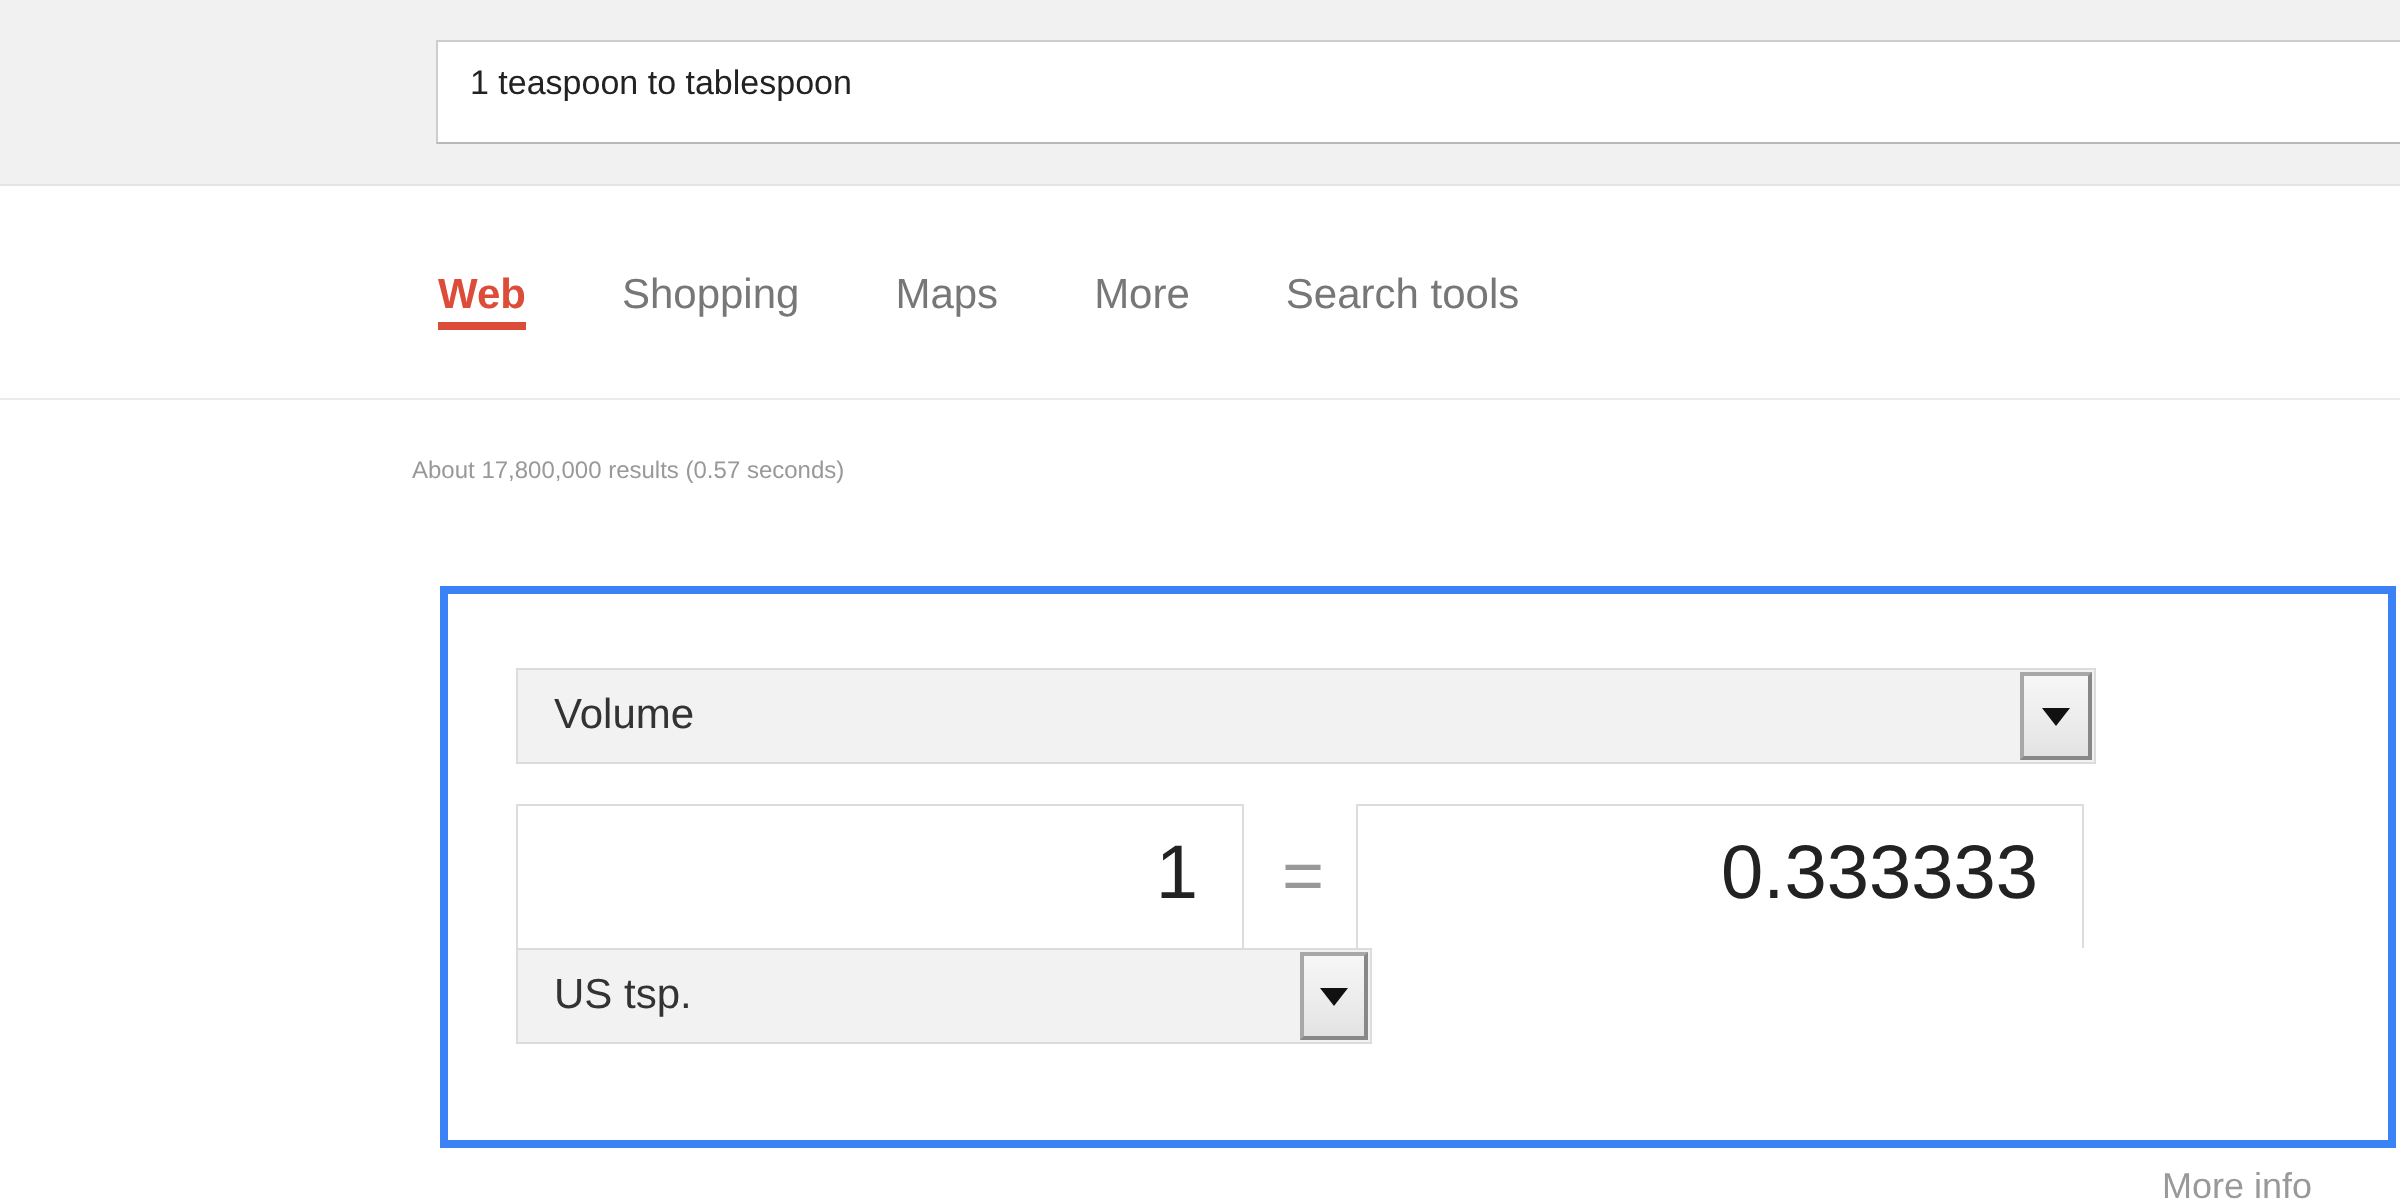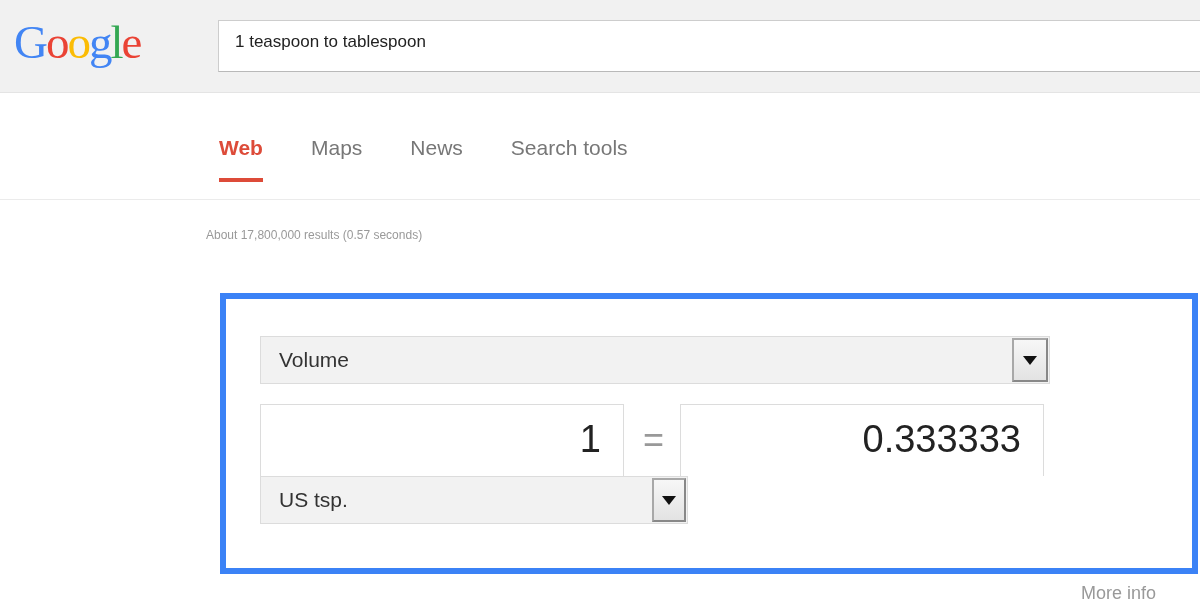--- a/index.html
+++ b/index.html
@@ -76,21 +76,21 @@
     position: absolute;
     left: 219px;
     top: 42px;
     height: 64px;
     display: flex;
     align-items: flex-start;
   }
   .tab {
     font-size: 21px;
     color: #777777;
-    padding: 0 0 22px 0;
+    padding: 0 0 5px 0;
     margin-right: 48px;
     white-space: nowrap;
     position: relative;
     cursor: pointer;
   }
   .tab.more { margin-right: 46px; }
   .tab.last { margin-right: 0; }
   .tab.active {
     color: #dd4b39;
     font-weight: bold;
@@ -127,21 +127,21 @@
   }
 
   
   .card {
     position: absolute;
     left: 220px;
     top: 293px;
     width: 978px;
     height: 281px;
     background: #ffffff;
-    border: 6px solid #3b82f6;
+    border: 4px solid #3b82f6;
     box-sizing: border-box;
   }
 
   .unit-type {
     position: absolute;
     left: 34px;
     top: 37px;
     width: 790px;
     height: 48px;
     background: #f2f2f2;
@@ -245,34 +245,32 @@
     font-size: 18px;
     color: #999999;
     white-space: nowrap;
     cursor: pointer;
   }
 </style>
 </head>
 <body>
 
 <div class="header">
-  <div class="logo">
-    <span class="l-b">G</span><span class="l-r">o</span><span class="l-y">o</span><span class="l-b">g</span><span class="l-g">l</span><span class="l-r">e</span>
-  </div>
 
   <div class="searchbox">
     <div class="q">1 teaspoon to tablespoon</div>
   </div>
 </div>
 
 <div class="navbar">
   <div class="tabs">
     <div class="tab active">Web</div>
+    <div class="tab">Shopping</div>
     <div class="tab">Maps</div>
-    <div class="tab">News</div>
+    <div class="tab">More</div>
     <div class="tab last">Search tools</div>
   </div>
 </div>
 
 <div class="stats">About 17,800,000 results (0.57 seconds)</div>
 
 <div class="card">
 
   <div class="unit-type">
     <div class="val">Volume</div>

